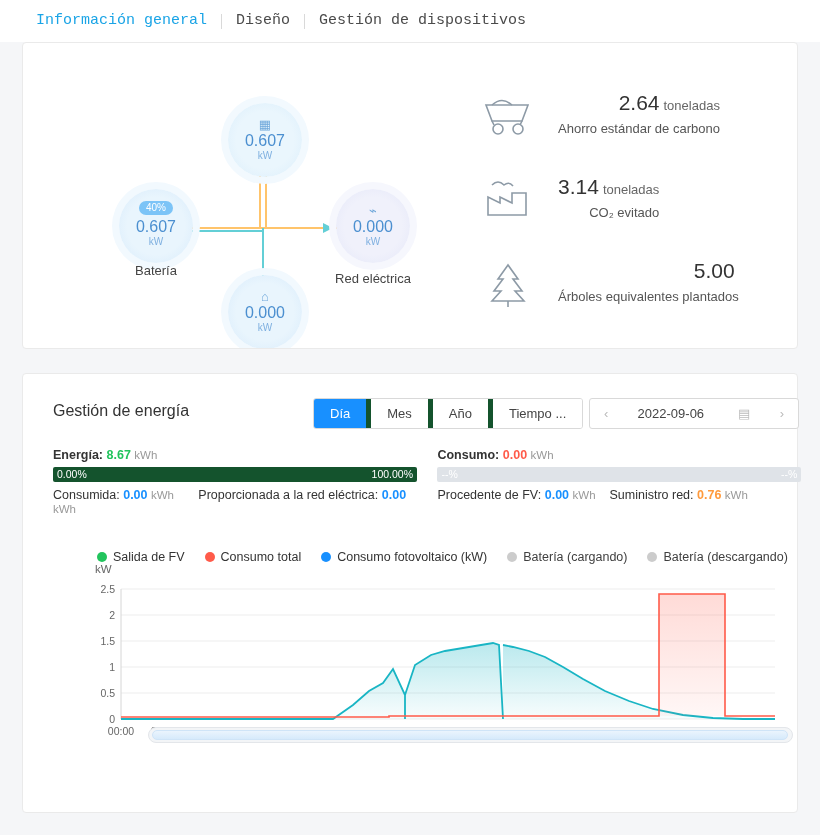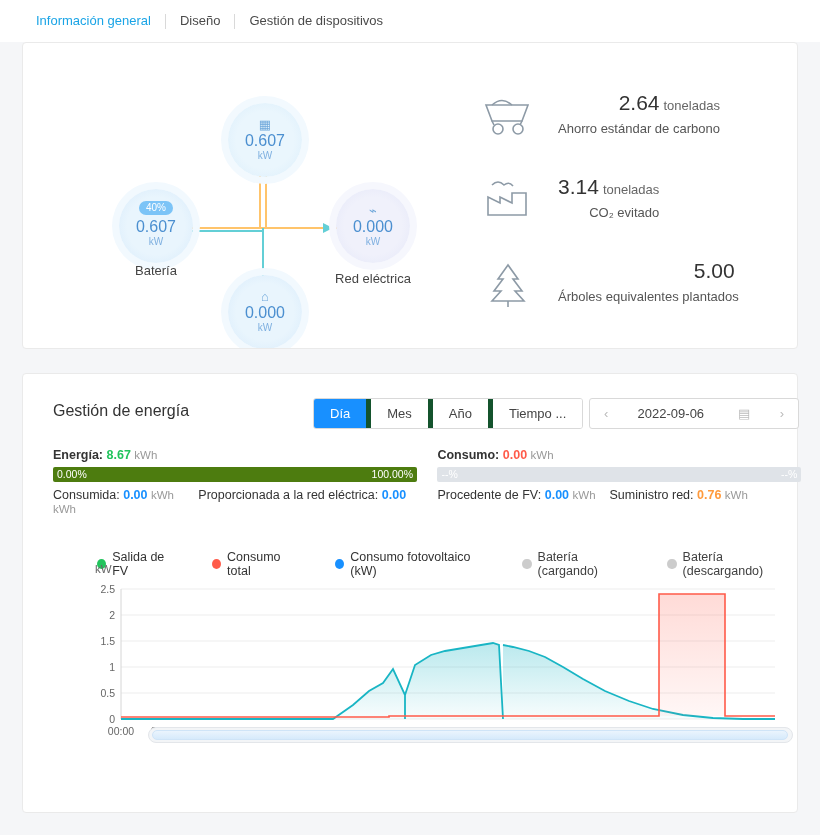--- a/index.html
+++ b/index.html
@@ -16,25 +16,26 @@
   
   .tabbar {
     height: 42px;
     background: #ffffff;
     display: flex;
     align-items: center;
     padding-left: 22px;
     gap: 0;
   }
   .tab {
-    font-size: 13px;
+    font-size: 15px;
     color: #4a4a4a;
     padding: 0 14px;
     cursor: pointer;
     line-height: 42px;
+    font-family: Liberation Mono, monospace;
   }
   .tab.active { color: #1aa4e6; }
   .tab-sep { width: 1px; height: 15px; background: #d9d9d9; }
 
   
   .card {
     background: #ffffff;
     border: 1px solid #eaeaea;
     border-radius: 4px;
     margin: 0 22px;
@@ -148,31 +149,31 @@
   .v-red { color: #ff5b4a; font-weight: bold; }
   .v-blue { color: #1890ff; font-weight: bold; }
   .v-orange { color: #ff9a3c; font-weight: bold; }
   .unit-s { color: #999; font-size: 11.5px; font-weight: normal; }
   .bar {
     height: 15px; border-radius: 2px;
     position: relative;
     background: #dfe3e8;
     overflow: hidden;
   }
-  .bar.green { background: #4d7c0f; }
+  .bar.green { background: #14532d; }
   .bar .lbl-l { position: absolute; left: 4px; top: 0; font-size: 10.5px; color: #fff; line-height: 15px; }
   .bar .lbl-r { position: absolute; right: 4px; top: 0; font-size: 10.5px; color: #fff; line-height: 15px; }
   .bar.grey .lbl-l, .bar.grey .lbl-r { color: #ffffff; }
   .meter-foot { margin-top: 6px; font-size: 12.5px; color: #333; }
   .meter-foot span.lab { color: #333; }
 
   
   .legend {
     position: absolute; top: 176px; left: 74px;
-    display: flex; align-items: center; gap: 34px;
+    display: flex; align-items: center; gap: 20px;
     font-size: 12.5px;
   }
   .legend-item { display: flex; align-items: center; gap: 6px; color: #333; cursor: pointer; }
   .legend-item.off { color: #404040; }
   .dot { width: 10px; height: 10px; border-radius: 50%; display: inline-block; }
 
   
   .chart-wrap { position: absolute; top: 205px; left: 30px; width: 760px; height: 180px; }
   .y-unit { position: absolute; left: 42px; top: -16px; font-size: 11.5px; color: #666; }
   .scroll {

